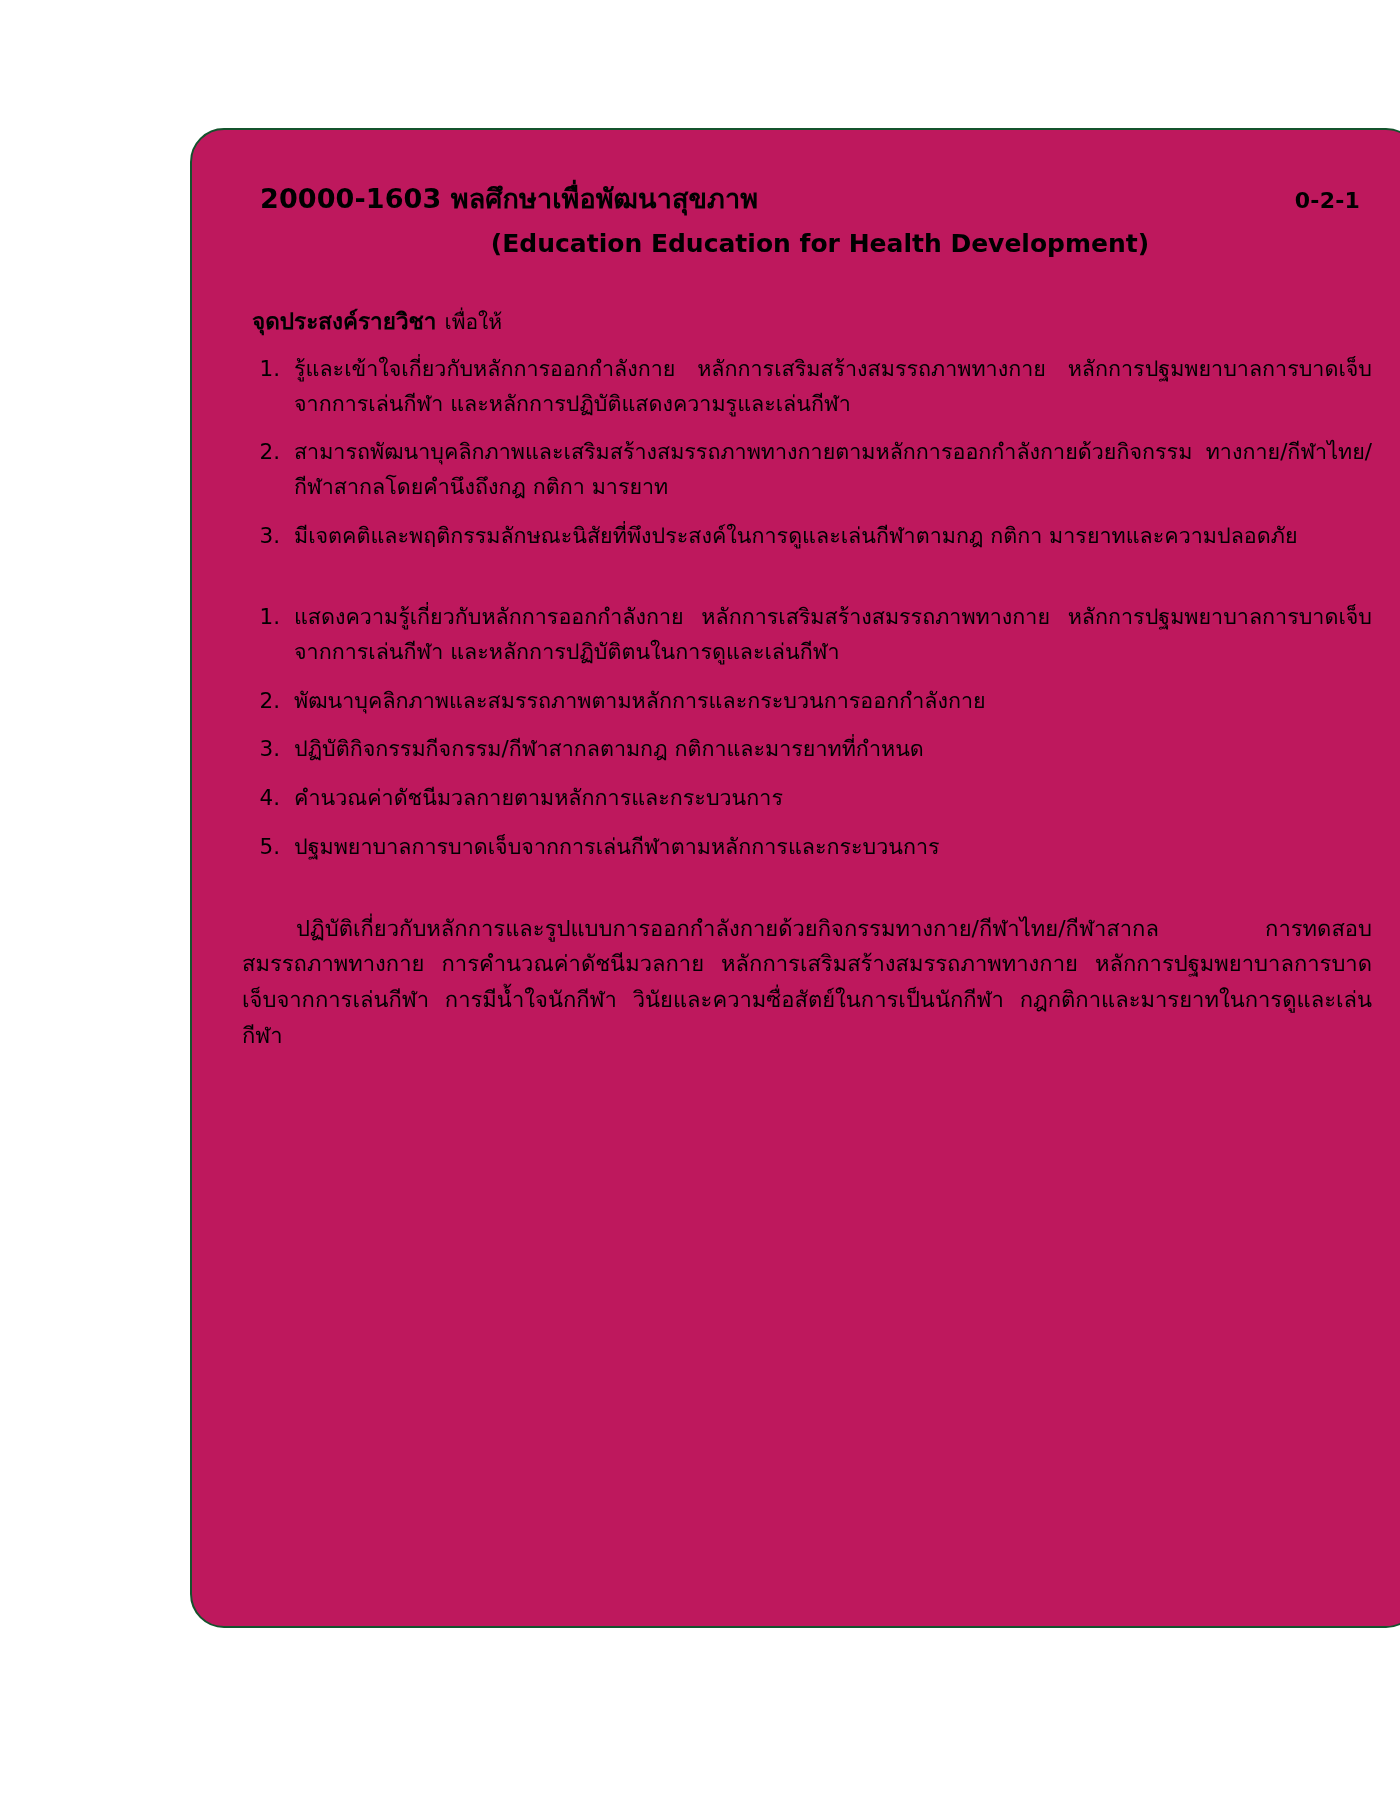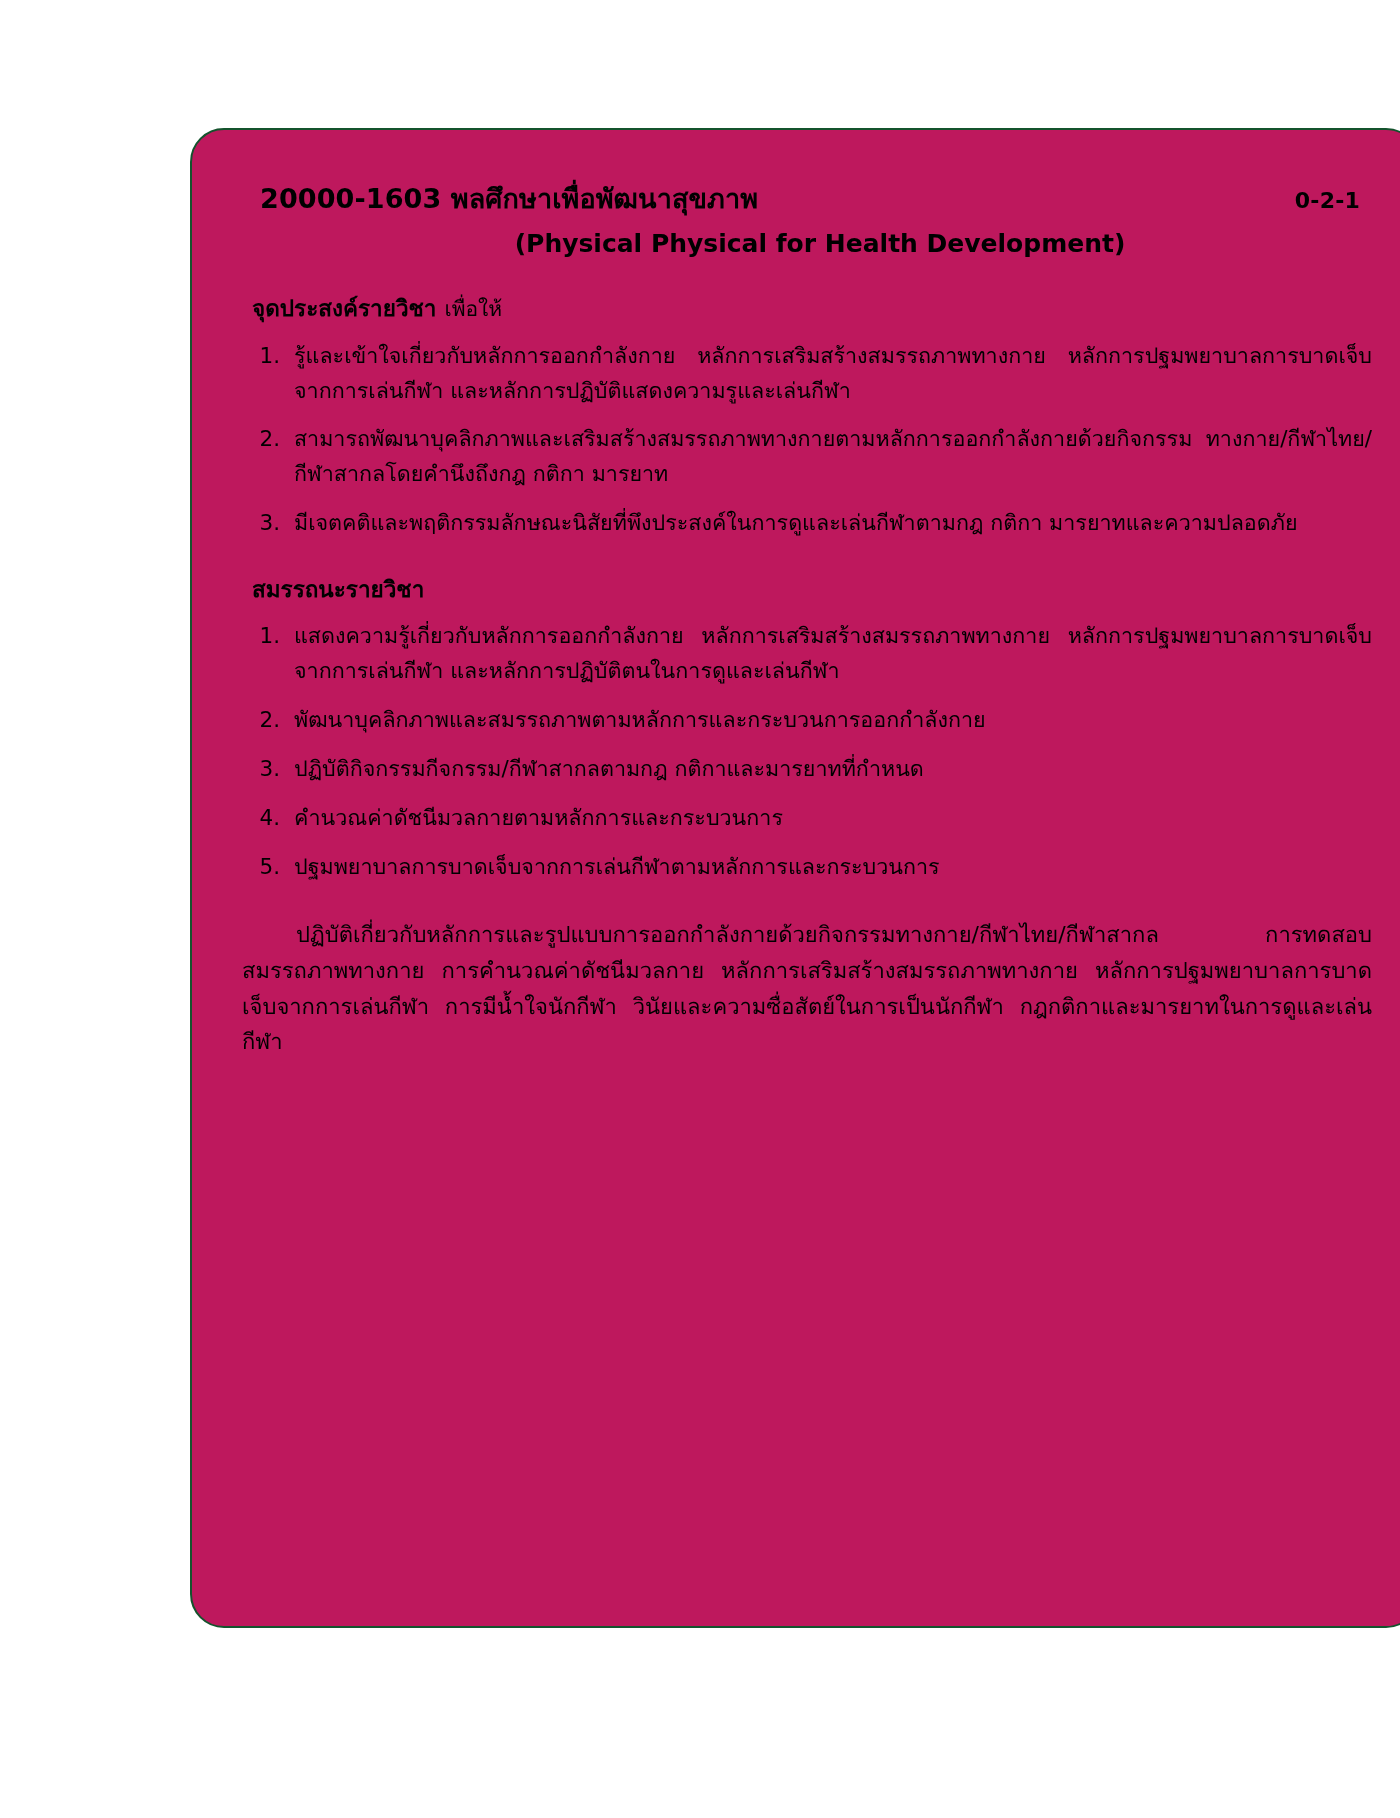--- a/index.html
+++ b/index.html
@@ -67,21 +67,21 @@
     font-size: 25px;
     font-weight: bold;
     margin-top: 12px;
     padding-right: 30px;
     padding-left: 60px;
     line-height: 1.3;
   }
 
   
   .section {
-    margin-top: 33px;
+    margin-top: 46px;
   }
   .section-heading {
     font-size: 22.5px;
     font-weight: bold;
     padding-left: 14px;
     line-height: 1.4;
   }
   .section-heading .sub {
     font-weight: normal;
     font-size: 21px;
@@ -136,21 +136,21 @@
 <body>
 
 <div class="page">
   <div class="card">
     <div class="card-inner">
 
       <div class="header-row">
         <div class="course-title">20000-1603 พลศึกษาเพื่อพัฒนาสุขภาพ</div>
         <div class="course-credits">0-2-1</div>
       </div>
-      <div class="course-title-en">(Physical Physical for Health Development)</div>
+      <div class="course-title-en">(Education Education for Health Development)</div>
 
       <div class="section">
         <div class="section-heading">
           <span>จุดประสงค์รายวิชา</span><span class="sub">เพื่อให้</span>
         </div>
         <ol class="numlist">
           <li>
             <span class="li-num">1.</span>
             <span class="li-text justify">รู้และเข้าใจเกี่ยวกับหลักการออกกำลังกาย หลักการเสริมสร้างสมรรถภาพทางกาย หลักการปฐมพยาบาลการบาดเจ็บจากการเล่นกีฬา และหลักการปฏิบัติแสดงความรูและเล่นกีฬา</span>
           </li>
@@ -159,21 +159,20 @@
             <span class="li-text justify">สามารถพัฒนาบุคลิกภาพและเสริมสร้างสมรรถภาพทางกายตามหลักการออกกำลังกายด้วยกิจกรรม ทางกาย/กีฬาไทย/กีฬาสากลโดยคำนึงถึงกฎ กติกา มารยาท</span>
           </li>
           <li>
             <span class="li-num">3.</span>
             <span class="li-text justify">มีเจตคติและพฤติกรรมลักษณะนิสัยที่พึงประสงค์ในการดูและเล่นกีฬาตามกฎ กติกา มารยาทและความปลอดภัย</span>
           </li>
         </ol>
       </div>
 
       <div class="section">
-        <div class="section-heading">สมรรถนะรายวิชา</div>
         <ol class="numlist">
           <li>
             <span class="li-num">1.</span>
             <span class="li-text justify">แสดงความรู้เกี่ยวกับหลักการออกกำลังกาย  หลักการเสริมสร้างสมรรถภาพทางกาย  หลักการปฐมพยาบาลการบาดเจ็บจากการเล่นกีฬา  และหลักการปฏิบัติตนในการดูและเล่นกีฬา</span>
           </li>
           <li>
             <span class="li-num">2.</span>
             <span class="li-text">พัฒนาบุคลิกภาพและสมรรถภาพตามหลักการและกระบวนการออกกำลังกาย</span>
           </li>
           <li>

